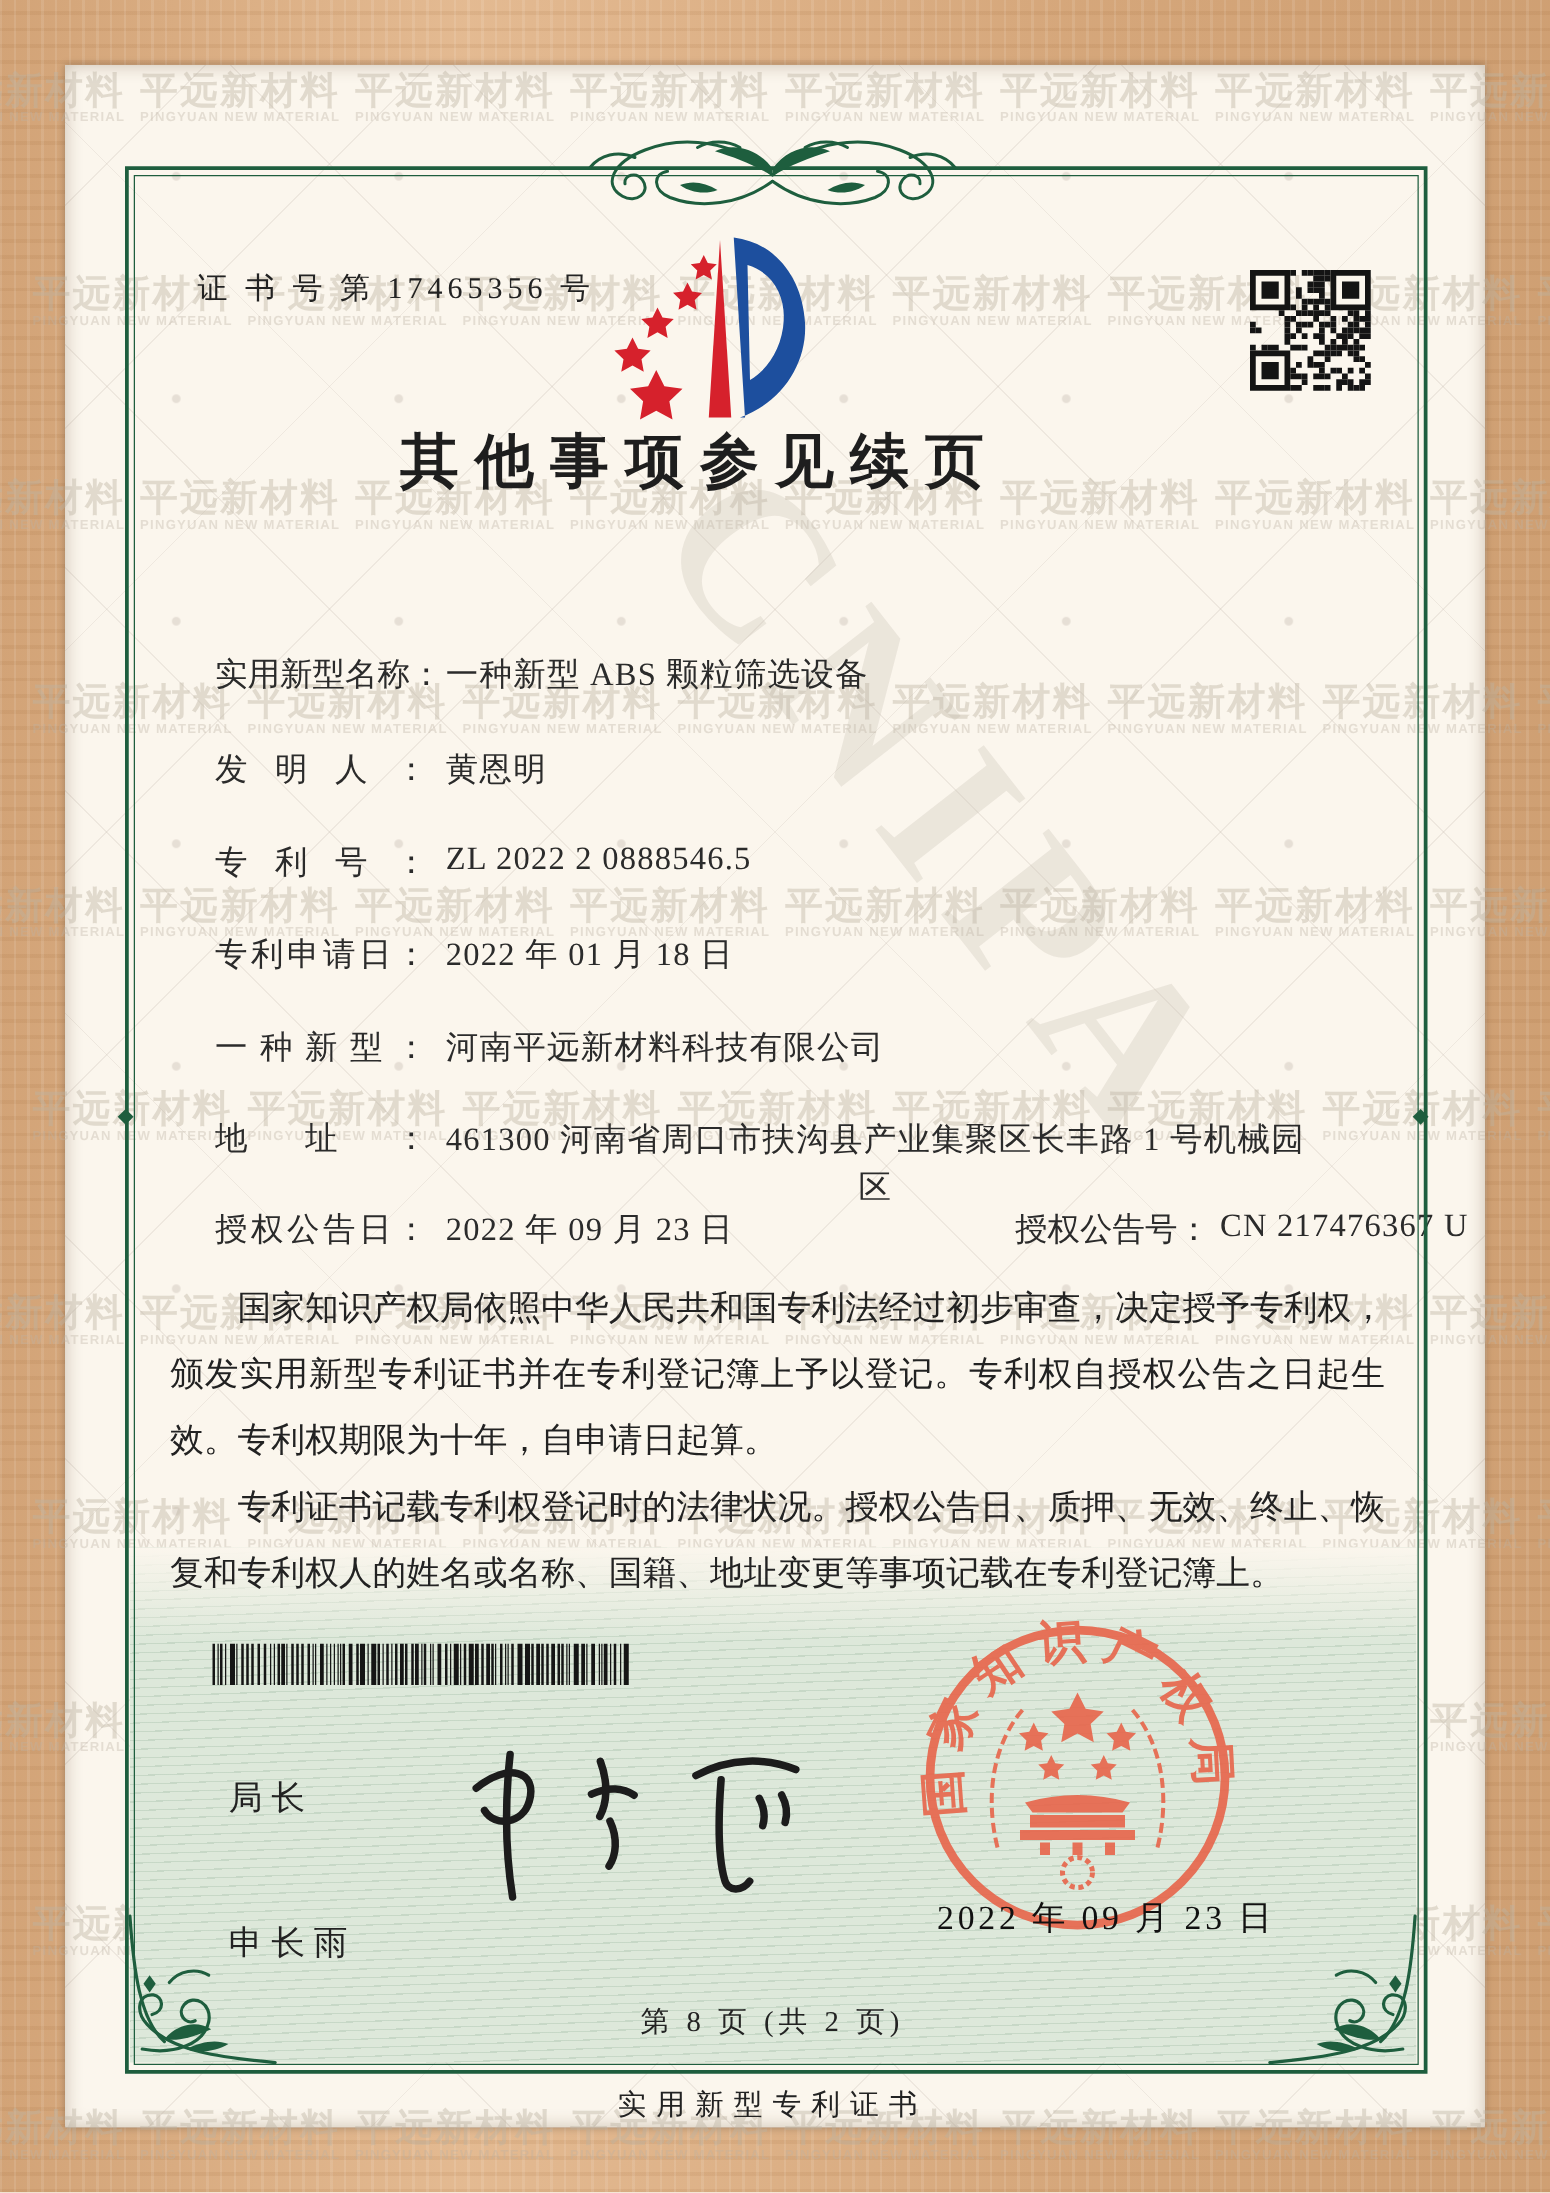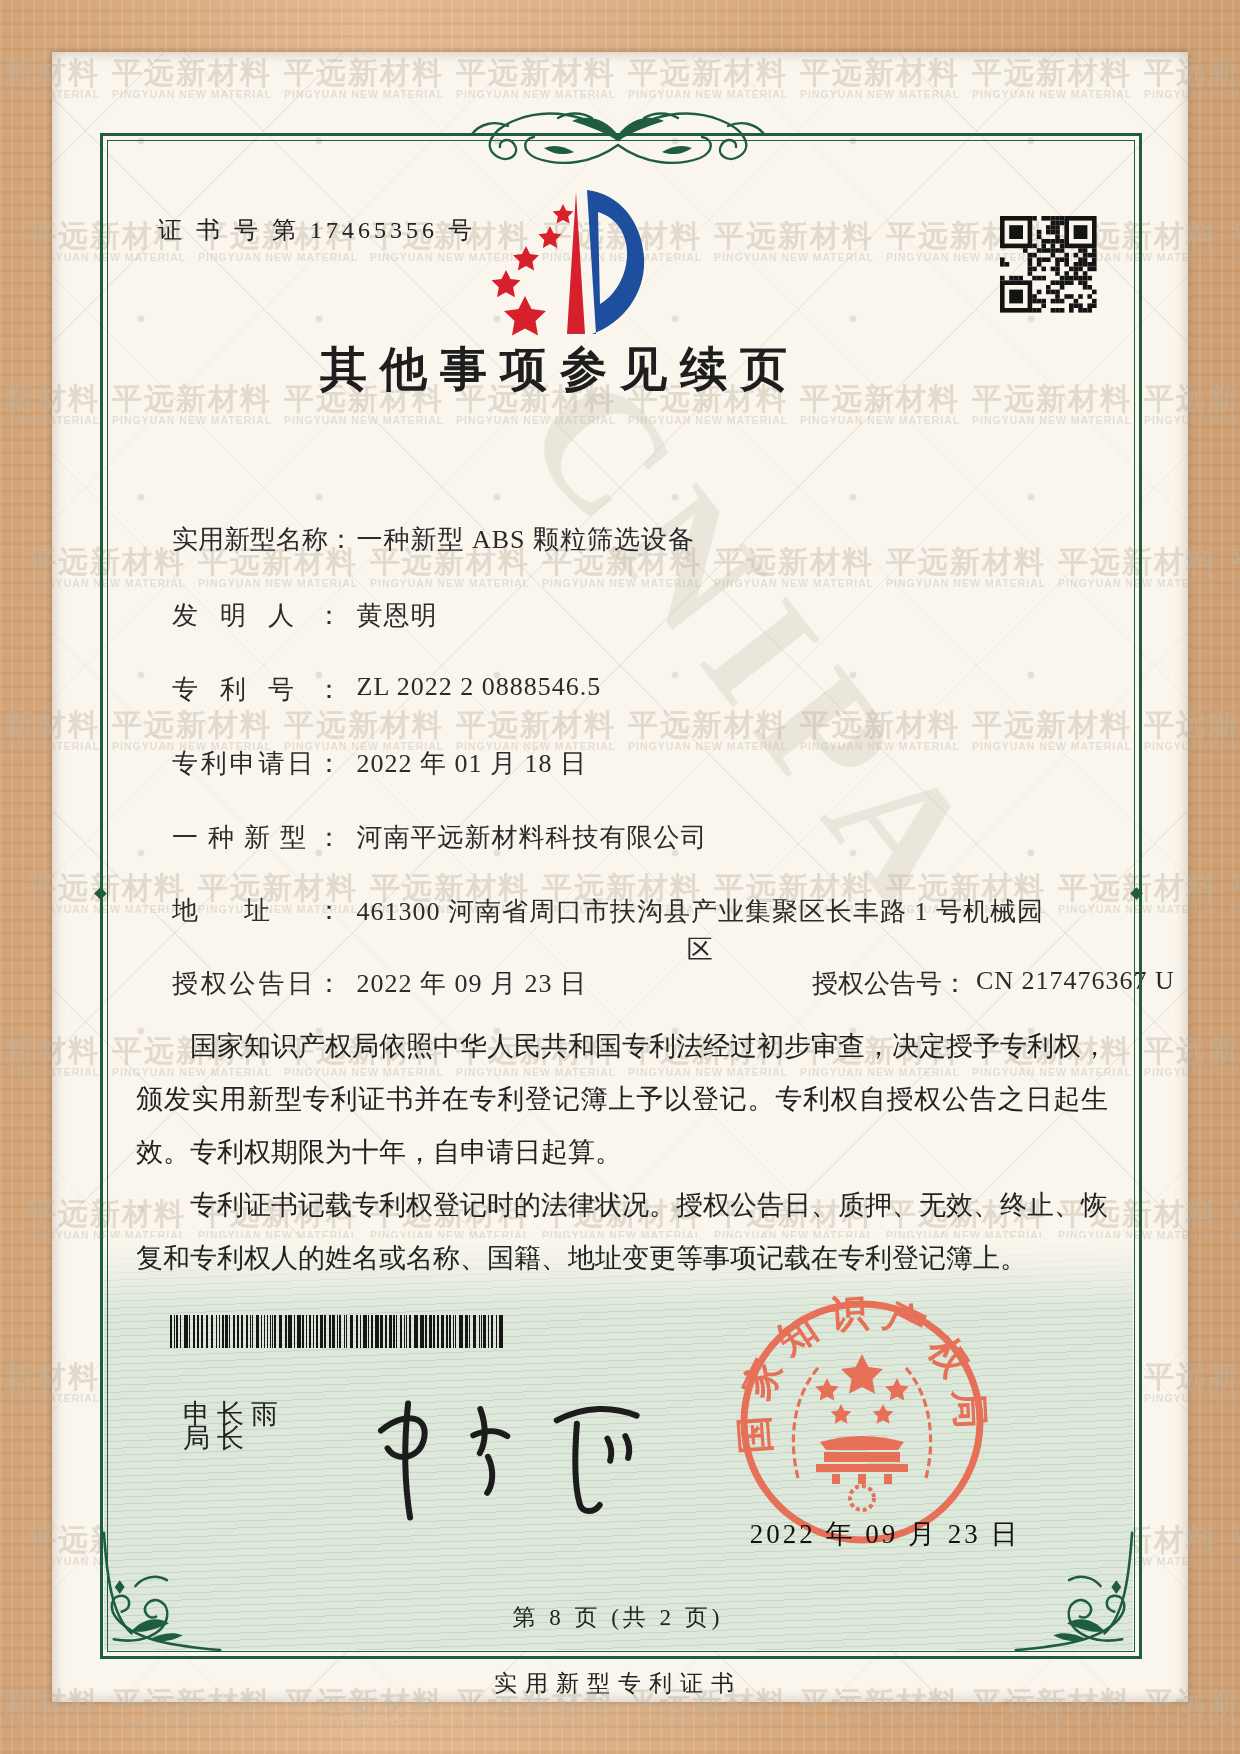--- a/index.html
+++ b/index.html
@@ -692,21 +692,21 @@
     </div>
 
     <div class="paras">
       <p>国家知识产权局依照中华人民共和国专利法经过初步审查，决定授予专利权，颁发实用新型专利证书并在专利登记簿上予以登记。专利权自授权公告之日起生效。专利权期限为十年，自申请日起算。</p>
       <p>专利证书记载专利权登记时的法律状况。授权公告日、质押、无效、终止、恢复和专利权人的姓名或名称、国籍、地址变更等事项记载在专利登记簿上。</p>
     </div>
 
     <div class="barcode" id="barcodeBox"><i style="width: 2px; margin-right: 2px;"></i><i style="width: 1px; margin-right: 1px;"></i><i style="width: 2px; margin-right: 2px;"></i><i style="width: 1px; margin-right: 3px;"></i><i style="width: 4px; margin-right: 1px;"></i><i style="width: 1px; margin-right: 3px;"></i><i style="width: 2px; margin-right: 2px;"></i><i style="width: 2px; margin-right: 2px;"></i><i style="width: 2px; margin-right: 3px;"></i><i style="width: 2px; margin-right: 3px;"></i><i style="width: 2px; margin-right: 3px;"></i><i style="width: 1px; margin-right: 2px;"></i><i style="width: 1px; margin-right: 2px;"></i><i style="width: 2px; margin-right: 1px;"></i><i style="width: 3px; margin-right: 1px;"></i><i style="width: 1px; margin-right: 3px;"></i><i style="width: 2px; margin-right: 2px;"></i><i style="width: 2px; margin-right: 2px;"></i><i style="width: 2px; margin-right: 3px;"></i><i style="width: 2px; margin-right: 2px;"></i><i style="width: 1px; margin-right: 1px;"></i><i style="width: 1px; margin-right: 3px;"></i><i style="width: 3px; margin-right: 2px;"></i><i style="width: 1px; margin-right: 2px;"></i><i style="width: 1px; margin-right: 2px;"></i><i style="width: 1px; margin-right: 2px;"></i><i style="width: 1px; margin-right: 1px;"></i><i style="width: 1px; margin-right: 1px;"></i><i style="width: 2px; margin-right: 3px;"></i><i style="width: 3px; margin-right: 3px;"></i><i style="width: 2px; margin-right: 1px;"></i><i style="width: 4px; margin-right: 2px;"></i><i style="width: 1px; margin-right: 2px;"></i><i style="width: 4px; margin-right: 1px;"></i><i style="width: 2px; margin-right: 2px;"></i><i style="width: 1px; margin-right: 2px;"></i><i style="width: 2px; margin-right: 2px;"></i><i style="width: 1px; margin-right: 2px;"></i><i style="width: 2px; margin-right: 2px;"></i><i style="width: 3px; margin-right: 1px;"></i><i style="width: 2px; margin-right: 3px;"></i><i style="width: 2px; margin-right: 1px;"></i><i style="width: 3px; margin-right: 2px;"></i><i style="width: 1px; margin-right: 1px;"></i><i style="width: 2px; margin-right: 3px;"></i><i style="width: 1px; margin-right: 1px;"></i><i style="width: 1px; margin-right: 3px;"></i><i style="width: 3px; margin-right: 3px;"></i><i style="width: 2px; margin-right: 2px;"></i><i style="width: 1px; margin-right: 2px;"></i><i style="width: 4px; margin-right: 1px;"></i><i style="width: 1px; margin-right: 2px;"></i><i style="width: 2px; margin-right: 2px;"></i><i style="width: 4px; margin-right: 1px;"></i><i style="width: 3px; margin-right: 2px;"></i><i style="width: 2px; margin-right: 2px;"></i><i style="width: 3px; margin-right: 1px;"></i><i style="width: 2px; margin-right: 1px;"></i><i style="width: 1px; margin-right: 3px;"></i><i style="width: 2px; margin-right: 2px;"></i><i style="width: 1px; margin-right: 1px;"></i><i style="width: 1px; margin-right: 2px;"></i><i style="width: 2px; margin-right: 3px;"></i><i style="width: 4px; margin-right: 2px;"></i><i style="width: 4px; margin-right: 1px;"></i><i style="width: 2px; margin-right: 2px;"></i><i style="width: 3px; margin-right: 1px;"></i><i style="width: 2px; margin-right: 2px;"></i><i style="width: 2px; margin-right: 2px;"></i><i style="width: 3px; margin-right: 2px;"></i><i style="width: 2px; margin-right: 1px;"></i><i style="width: 2px; margin-right: 2px;"></i><i style="width: 1px; margin-right: 1px;"></i><i style="width: 1px; margin-right: 3px;"></i><i style="width: 4px; margin-right: 2px;"></i><i style="width: 3px; margin-right: 1px;"></i><i style="width: 1px; margin-right: 3px;"></i><i style="width: 3px; margin-right: 3px;"></i><i style="width: 1px; margin-right: 1px;"></i><i style="width: 1px; margin-right: 1px;"></i><i style="width: 3px; margin-right: 2px;"></i><i style="width: 1px; margin-right: 2px;"></i><i style="width: 2px; margin-right: 3px;"></i><i style="width: 1px; margin-right: 2px;"></i><i style="width: 4px; margin-right: 2px;"></i></div>
 
     <div class="director" style="top:1420px">局长</div>
-    <div class="director" style="top:1396px">申长雨</div>
+    <div class="director" style="top:1536px">申长雨</div>
 
     <svg class="sig" width="300" height="150" viewBox="0 0 300 150">
       <g stroke="#1c1c1c" stroke-width="6" fill="none" stroke-linecap="round" transform="rotate(-2 150 75)">
         <path d="M48,18 C42,60 42,100 46,132"></path>
         <path d="M20,44 C46,24 70,32 62,56 C56,74 34,76 26,62"></path>
         <path d="M120,26 C126,44 124,60 118,70"></path>
         <path d="M112,52 C126,46 138,48 146,54"></path>
         <path d="M126,74 C132,88 130,102 124,110"></path>
         <path d="M196,40 C224,26 254,28 276,38"></path>
         <path d="M216,44 C212,80 212,108 216,124 C218,134 230,134 236,126"></path>

